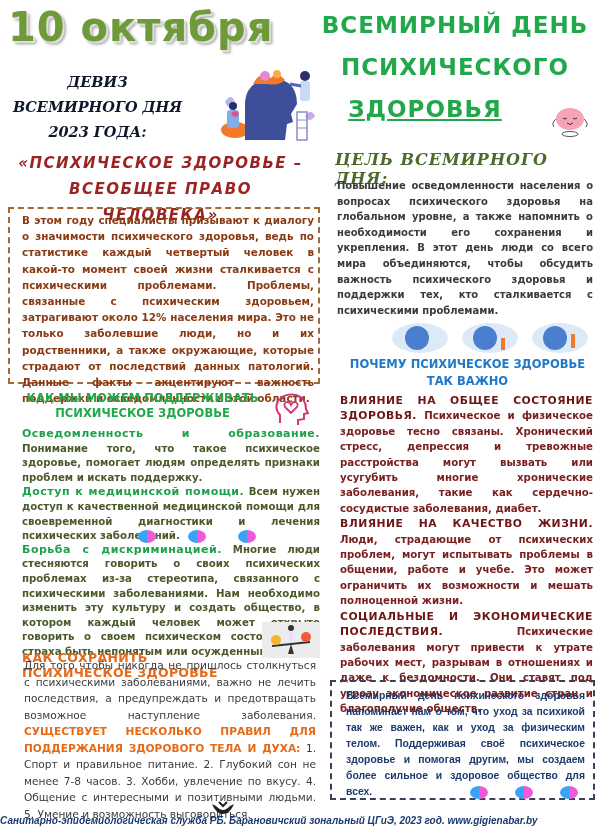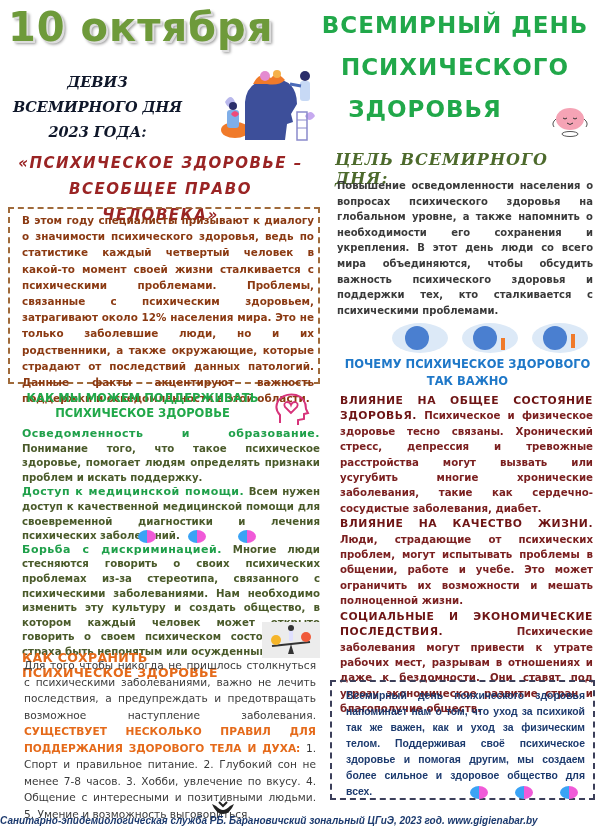--- a/index.html
+++ b/index.html
@@ -124,21 +124,21 @@
     background: linear-gradient(90deg, #3aa3f5 50%, #f05ad8 50%); vertical-align: middle; }
 </style>
 </head>
 <body>
 
 <div class="abs date-title">10 октября</div>
 
 <div class="abs day-title">
   <div>ВСЕМИРНЫЙ ДЕНЬ</div>
   <div>ПСИХИЧЕСКОГО</div>
-  <div style="padding-right:60px;">ЗДОРОВЬЯ</div>
+  <div style="padding-right:60px;text-decoration:underline;">ЗДОРОВЬЯ</div>
 </div>
 
 <div class="abs motto-label">
   <div>ДЕВИЗ</div>
   <div>ВСЕМИРНОГО ДНЯ</div>
   <div>2023 ГОДА:</div>
 </div>
 
 <svg class="abs illus" viewBox="0 0 120 80">
   <ellipse cx="30" cy="68" rx="14" ry="8" fill="#f07a2a"></ellipse>
@@ -184,21 +184,21 @@
   <circle cx="32" cy="20" r="12" fill="#4a7fd0"></circle>
   <ellipse cx="105" cy="20" rx="28" ry="15" fill="#dce9f7"></ellipse>
   <circle cx="100" cy="20" r="12" fill="#4a7fd0"></circle>
   <rect x="116" y="20" width="4" height="12" fill="#f07a2a"></rect>
   <ellipse cx="175" cy="20" rx="28" ry="15" fill="#dce9f7"></ellipse>
   <circle cx="170" cy="20" r="12" fill="#4a7fd0"></circle>
   <rect x="186" y="16" width="4" height="14" fill="#f07a2a"></rect>
 </svg>
 
 <div class="abs why-title">
-  <div>ПОЧЕМУ ПСИХИЧЕСКОЕ ЗДОРОВОГО</div>
+  <div>ПОЧЕМУ ПСИХИЧЕСКОЕ ЗДОРОВЬЕ</div>
   <div>ТАК ВАЖНО</div>
 </div>
 
 <div class="abs why-text">
   <p><span class="hh">ВЛИЯНИЕ НА ОБЩЕЕ СОСТОЯНИЕ ЗДОРОВЬЯ.</span><span> Психическое и физическое здоровье тесно связаны. Хронический стресс, депрессия и тревожные расстройства могут вызвать или усугубить многие хронические заболевания, такие как сердечно-сосудистые заболевания, диабет.</span></p>
   <p><span class="hh">ВЛИЯНИЕ НА КАЧЕСТВО ЖИЗНИ.</span><span> Люди, страдающие от психических проблем, могут испытывать проблемы в общении, работе и учебе. Это может ограничить их возможности и мешать полноценной жизни.</span></p>
   <p><span class="hh">СОЦИАЛЬНЫЕ И ЭКОНОМИЧЕСКИЕ ПОСЛЕДСТВИЯ.</span><span> Психические заболевания могут привести к утрате рабочих мест, разрывам в отношениях и даже к бездомности. Они ставят под угрозу экономическое развитие стран и благополучие обществ.</span></p>
 </div>
 
 <div class="abs support-title">

